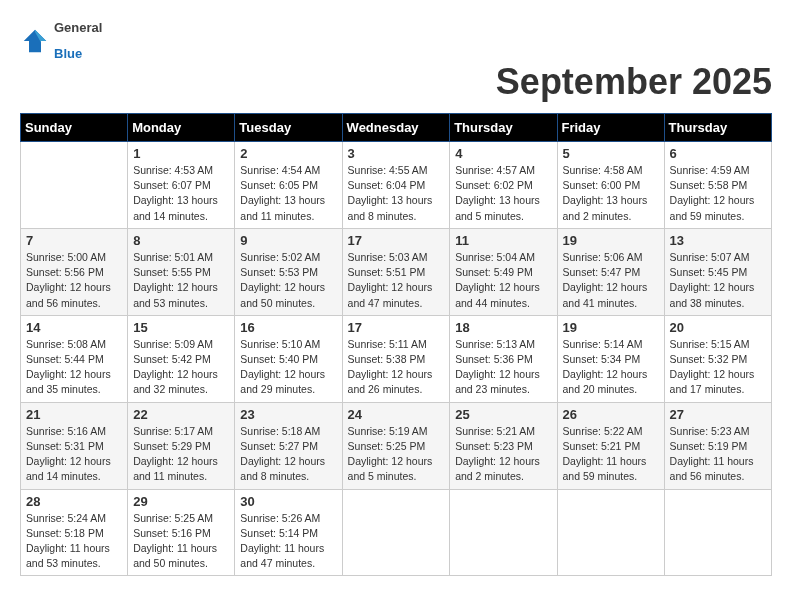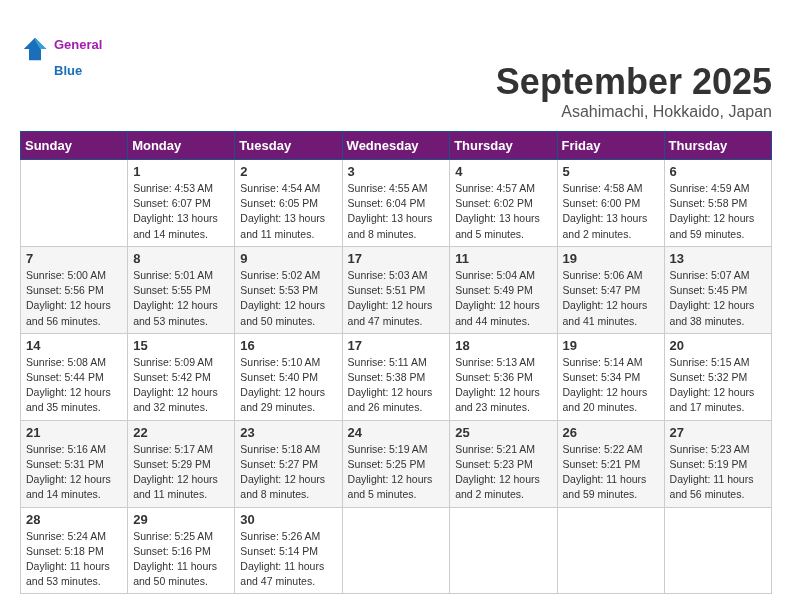--- a/index.html
+++ b/index.html
@@ -21,21 +21,21 @@
       align-items: center;
       gap: 4px;
     }
     .logo-text {
       display: flex;
       flex-direction: column;
       font-size: 13px;
       font-weight: bold;
       line-height: 1.2;
     }
-    .logo-text .general { color: #a21caf; margin-top: 17px; }
+    .logo-text .general { color: #404040; }
     .logo-text .blue { color: #1a6fba; margin-top: 10px; }
     .logo-icon {
       width: 30px;
       height: 30px;
     }
     .title-block {
       text-align: right;
     }
     .month-title {
       font-size: 36px;
@@ -46,21 +46,21 @@
     .subtitle {
       font-size: 16px;
       color: #555;
     }
     .calendar {
       width: 100%;
       border-collapse: collapse;
       font-size: 11px;
     }
     .calendar thead tr th {
-      background-color: #701a75;
+      background-color: #000000;
       color: white;
       padding: 6px 4px;
       text-align: left;
       font-size: 13px;
       font-weight: bold;
       border: 1px solid #1e4f8a;
     }
     .calendar tbody tr td {
       border: 1px solid #ccc;
       vertical-align: top;
@@ -99,21 +99,20 @@
       <polygon points="20,5 35,20 28,20 28,35 12,35 12,20 5,20" fill="#1a6fba"></polygon>
       <polygon points="20,5 35,20 28,20 28,22 20,8" fill="#3a9fd4"></polygon>
     </svg>
     <div class="logo-text">
       <span class="general">General</span>
       <span class="blue">Blue</span>
     </div>
   </div>
   <div class="title-block">
     <div class="month-title">September 2025</div>
-    <div class="subtitle">Asahimachi, Hokkaido, Japan</div>
   </div>
 </div>
 
 <table class="calendar">
   <thead>
     <tr>
     <th>Sunday</th>
         <th>Monday</th>
         <th>Tuesday</th>
         <th>Wednesday</th>

